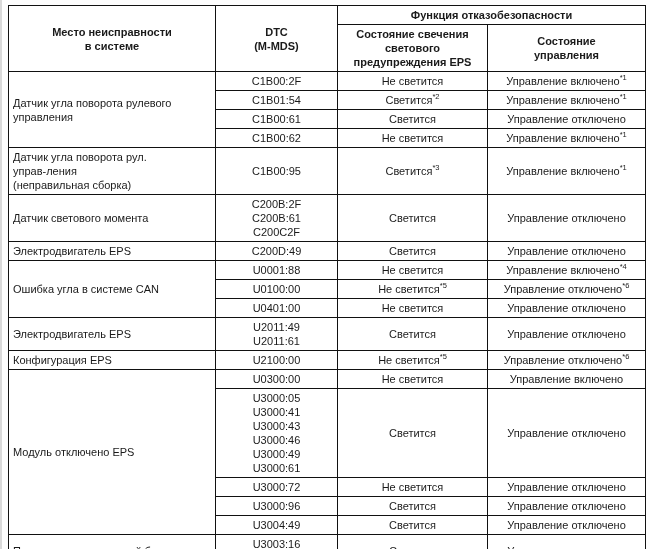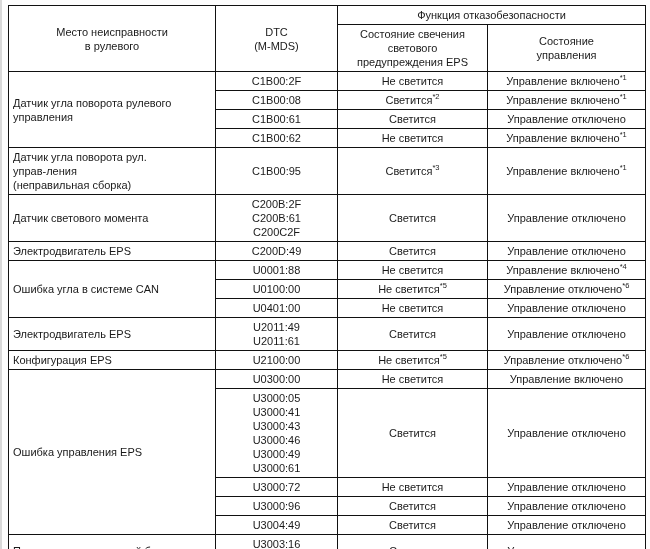--- a/index.html
+++ b/index.html
@@ -26,21 +26,21 @@
   table.eps th, table.eps td {
     border: 1.5px solid #111111;
     font-size: 11px;
     line-height: 14px;
     padding: 2px 4px;
     vertical-align: middle;
     background: #ffffff;
     overflow: hidden;
   }
   table.eps th {
-    font-weight: normal;
+    font-weight: bold;
     text-align: center;
     white-space: pre-line;
   }
   td.loc {
     text-align: left;
     white-space: pre-line;
     margin-left: 20px;
   }
   td.dtc, td.light, td.ctrl {
     text-align: center;
@@ -64,42 +64,42 @@
   <table class="eps">
     <colgroup>
       <col class="c1">
         <col class="c2">
         <col class="c3">
         <col class="c4">
     </colgroup>
     <thead>
       <tr>
         <th rowspan="2">Место неисправности
-в рулевого</th>
+в системе</th>
         <th rowspan="2">DTC
 (M-MDS)</th>
         <th colspan="2">Функция отказобезопасности</th>
       </tr>
       <tr>
         <th>Состояние свечения
 светового
 предупреждения EPS</th>
         <th>Состояние
 управления</th>
       </tr>
     </thead>
     <tbody id="tbody">
         <tr class="single">
           <td class="loc" rowspan="4"><span>Датчик угла поворота рулевого управления</span></td>
           <td class="dtc"><span>C1B00:2F</span></td>
           <td class="light"><span>Не светится</span></td>
           <td class="ctrl"><span>Управление включено</span><sup class="fn">*1</sup></td>
         </tr>
         <tr class="single">
-          <td class="dtc"><span>C1B00:08</span></td>
+          <td class="dtc"><span>C1B01:54</span></td>
           <td class="light"><span>Светится</span><sup class="fn">*2</sup></td>
           <td class="ctrl"><span>Управление включено</span><sup class="fn">*1</sup></td>
         </tr>
         <tr class="single">
           <td class="dtc"><span>C1B00:61</span></td>
           <td class="light"><span>Светится</span></td>
           <td class="ctrl"><span>Управление отключено</span></td>
         </tr>
         <tr class="single">
           <td class="dtc"><span>C1B00:62</span></td>
@@ -151,21 +151,21 @@
           <td class="light"><span>Светится</span></td>
           <td class="ctrl"><span>Управление отключено</span></td>
         </tr>
         <tr class="single">
           <td class="loc" rowspan="1"><span>Конфигурация EPS</span></td>
           <td class="dtc"><span>U2100:00</span></td>
           <td class="light"><span>Не светится</span><sup class="fn">*5</sup></td>
           <td class="ctrl"><span>Управление отключено</span><sup class="fn">*6</sup></td>
         </tr>
         <tr class="single">
-          <td class="loc" rowspan="5"><span>Ошибка управления EPS</span></td>
+          <td class="loc" rowspan="5"><span>Модуль отключено EPS</span></td>
           <td class="dtc"><span>U0300:00</span></td>
           <td class="light"><span>Не светится</span></td>
           <td class="ctrl"><span>Управление включено</span></td>
         </tr>
         <tr>
           <td class="dtc"><span>U3000:05
 U3000:41
 U3000:43
 U3000:46
 U3000:49

